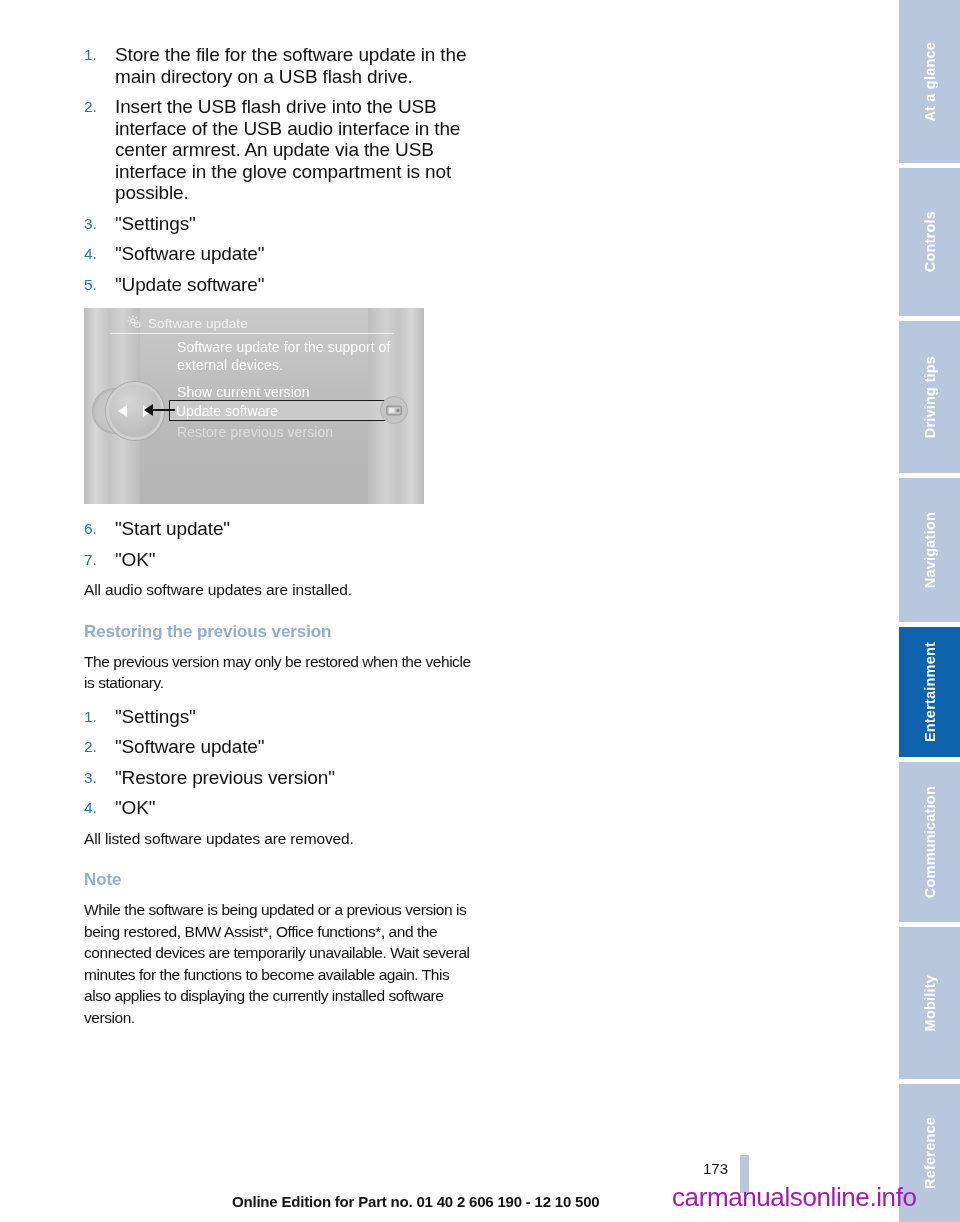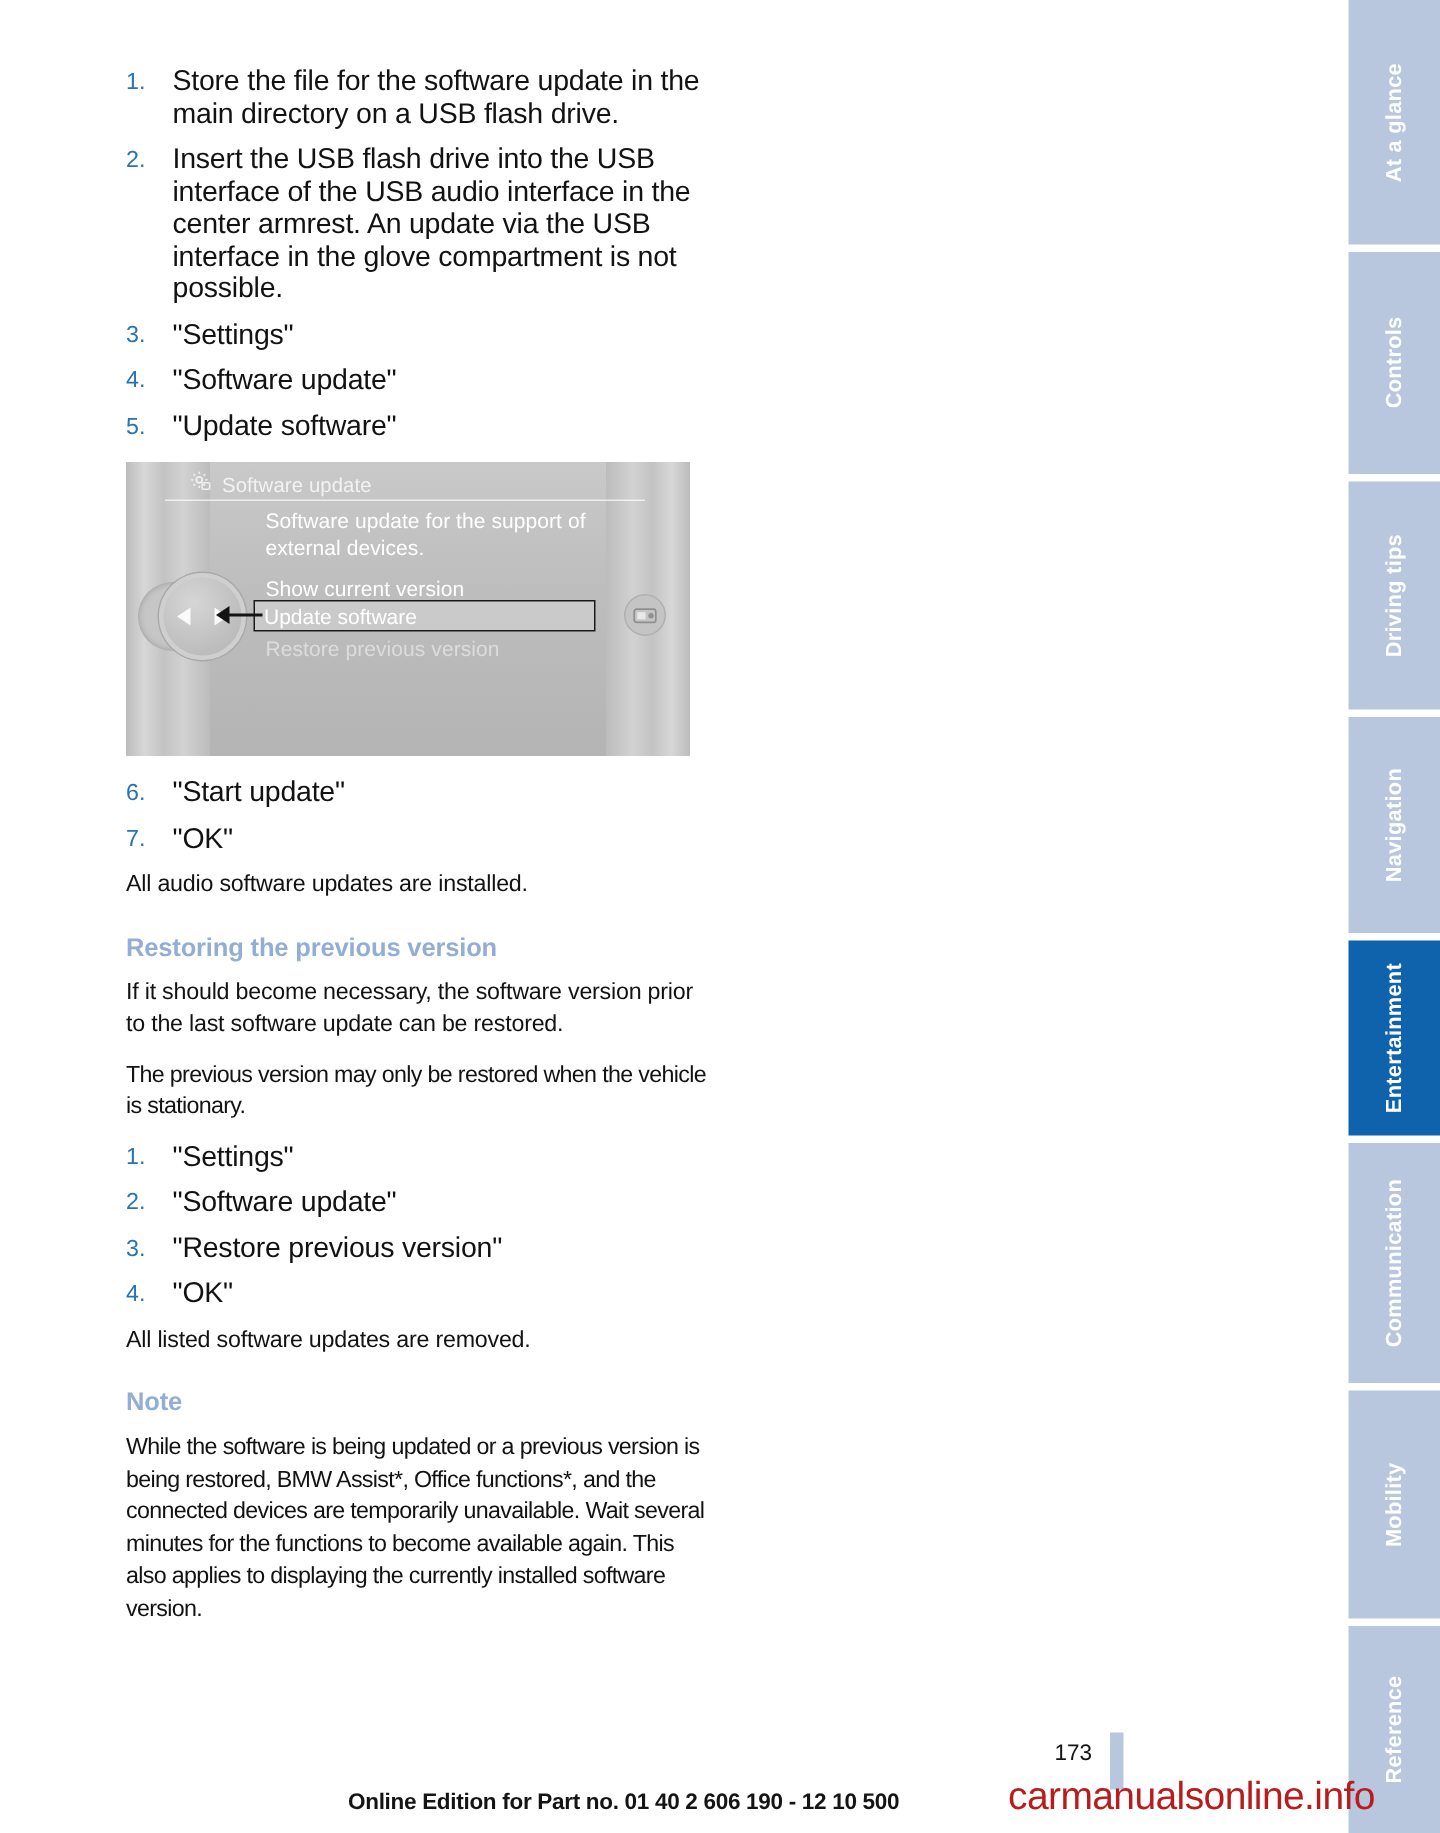--- a/index.html
+++ b/index.html
@@ -56,21 +56,21 @@
     color: #93aed3;
     font-size: 17px;
     line-height: 21px;
     font-weight: bold;
     letter-spacing: -0.1px;
   }
 
   
   .figure {
     position: relative;
-    width: 376px; height: 196px;
+    width: 340px; height: 196px;
     margin: 13px 0 14px 0;
     background: linear-gradient(180deg,#c9c9c9 0%, #bdbdbd 45%, #b4b4b4 100%);
     overflow: hidden;
   }
   .fig-bezel-l, .fig-bezel-r {
     position: absolute; top: 0; bottom: 0;
     width: 56px;
   }
   .fig-bezel-l { left: 0;
     background: linear-gradient(90deg,#bcbcbc 0%,#d7d7d7 22%,#c3c3c3 45%,#d2d2d2 68%,#bcbcbc 100%);
@@ -203,21 +203,21 @@
     position: absolute; left: 740px; top: 1155px;
     width: 9px; height: 38px; background: #b8c7de;
   }
   .footer-line {
     position: absolute; left: 232px; top: 1193px;
     font-size: 15px; color: #141414; font-weight: bold;
     letter-spacing: -0.2px;
   }
   .watermark {
     position: absolute; left: 672px; top: 1182px;
-    font-size: 26px; color: #b91c1c; letter-spacing: -0.4px;
+    font-size: 26px; color: #a21caf; letter-spacing: -0.4px;
     white-space: nowrap;
   }
 </style>
 </head>
 <body>
 
 <div id="page">
 
   <div class="content">
 
@@ -301,21 +301,20 @@
         </li>
         <li>
           <span class="num">7.</span>
           <span class="txt">"OK"</span>
         </li>
       </ol>
 
     <p class="body">All audio software updates are installed.</p>
 
     <h2 class="section">Restoring the previous version</h2>
-    <p class="body">If it should become necessary, the software version prior to the last software update can be restored.</p>
     <p class="body tight">The previous version may only be restored when the vehicle is stationary.</p>
 
     <ol class="olist" id="steps-restore">
         <li>
           <span class="num">1.</span>
           <span class="txt">"Settings"</span>
         </li>
         <li>
           <span class="num">2.</span>
           <span class="txt">"Software update"</span>

